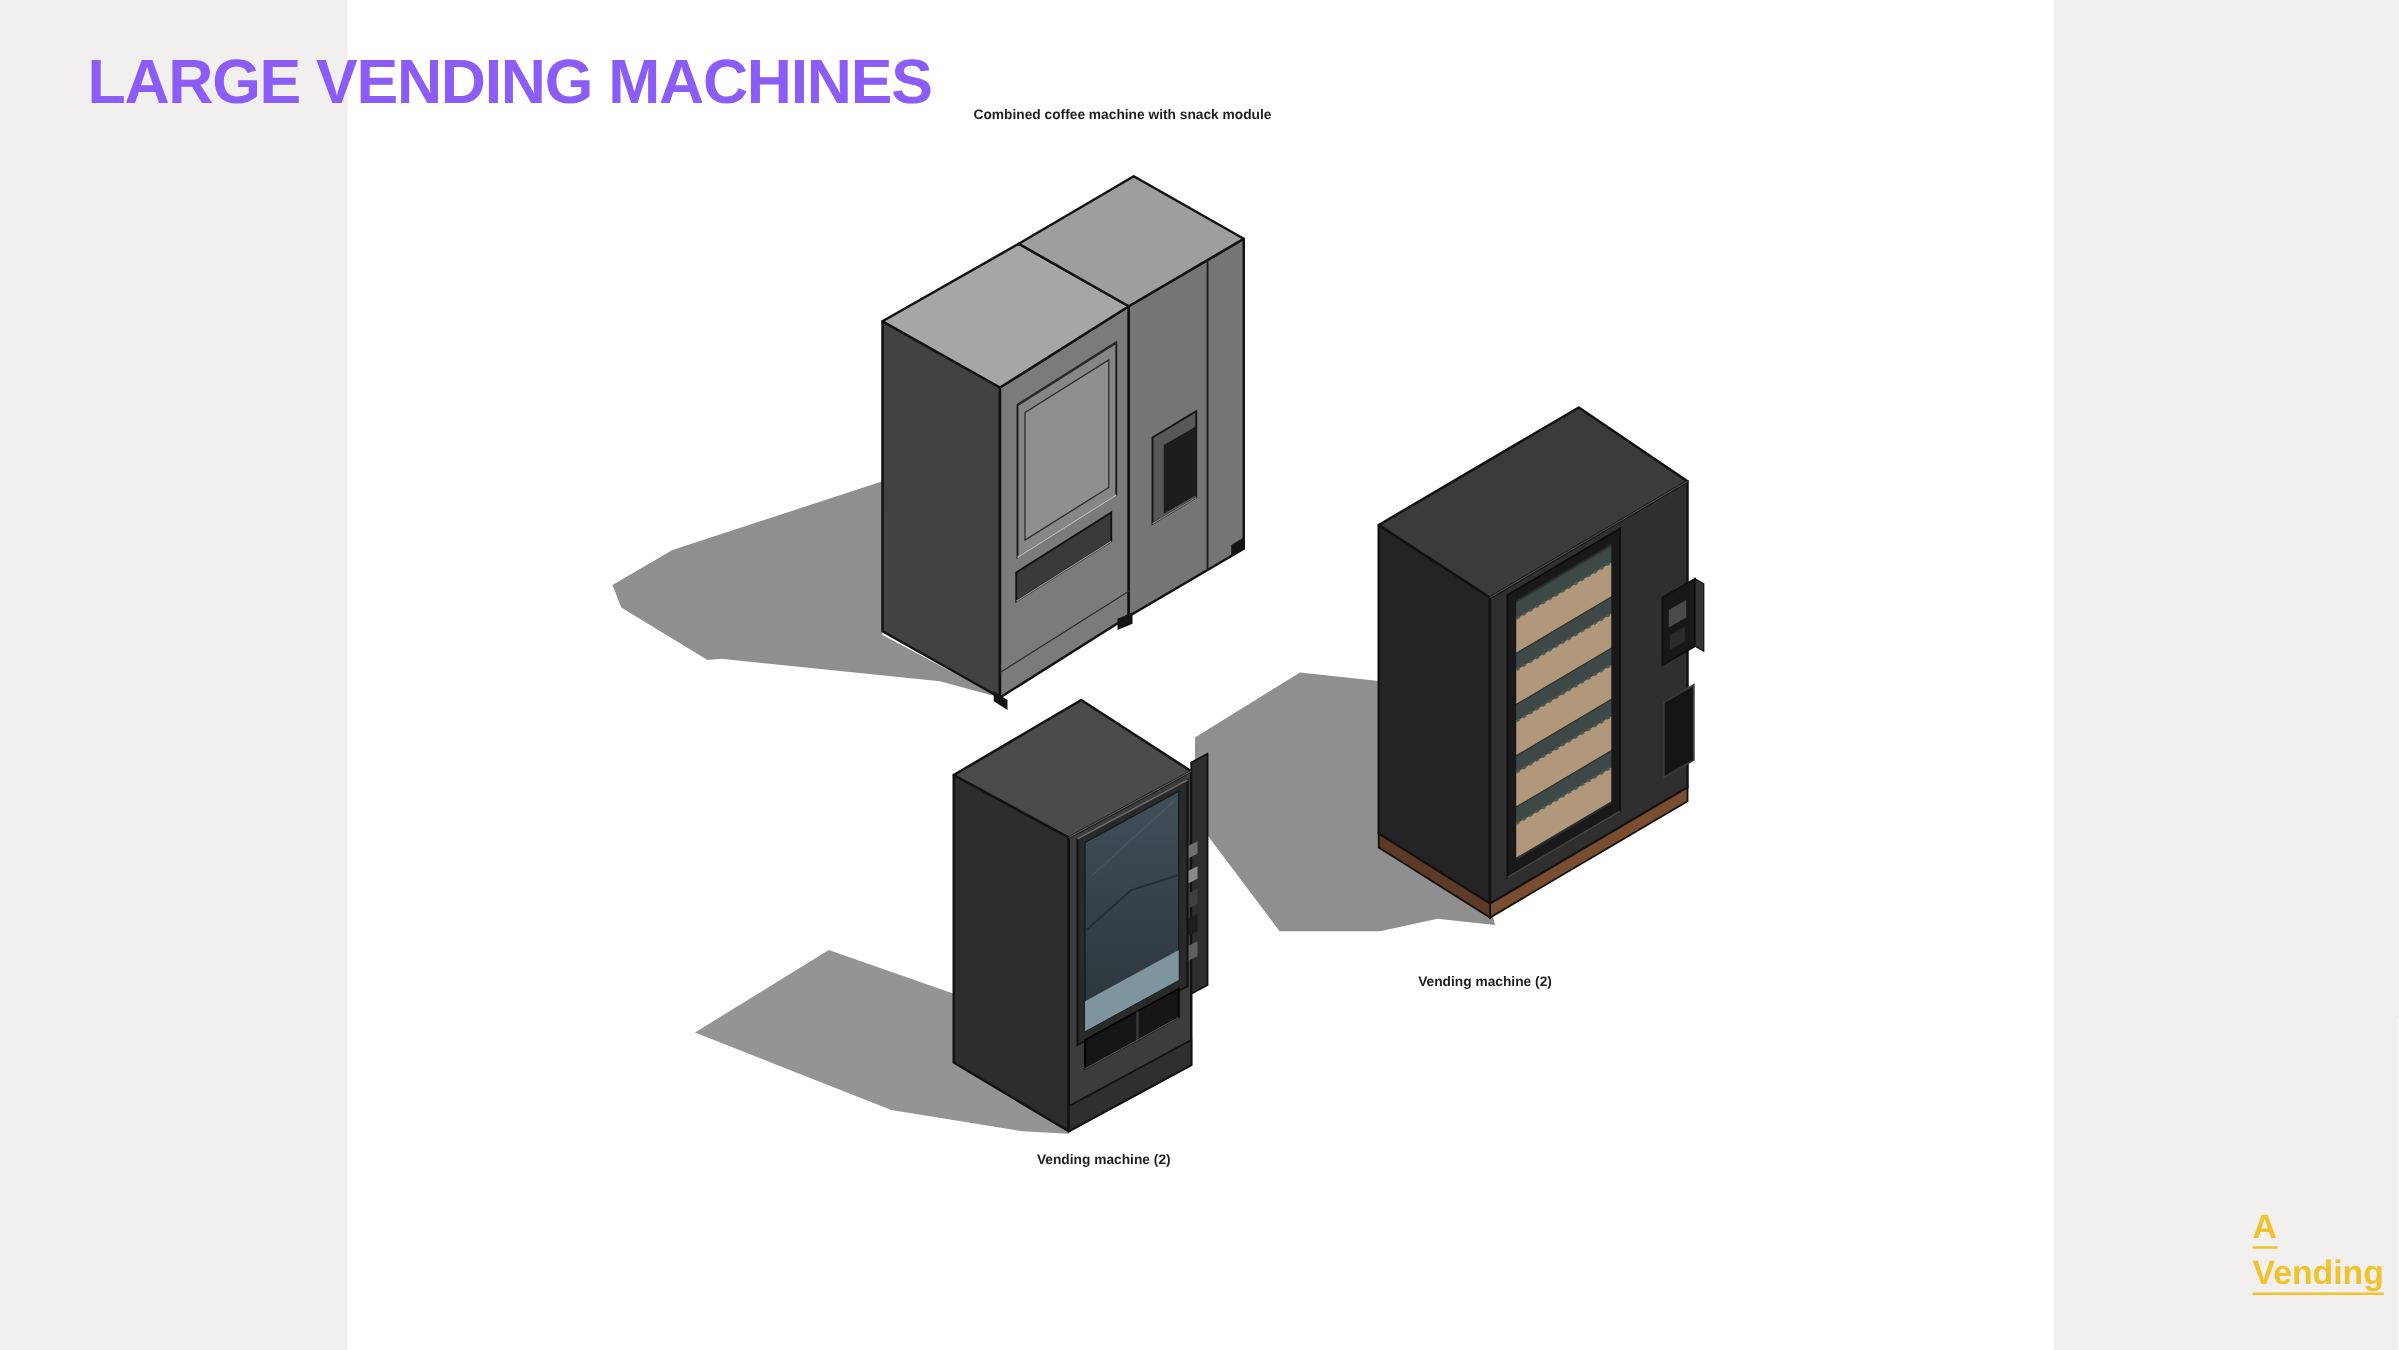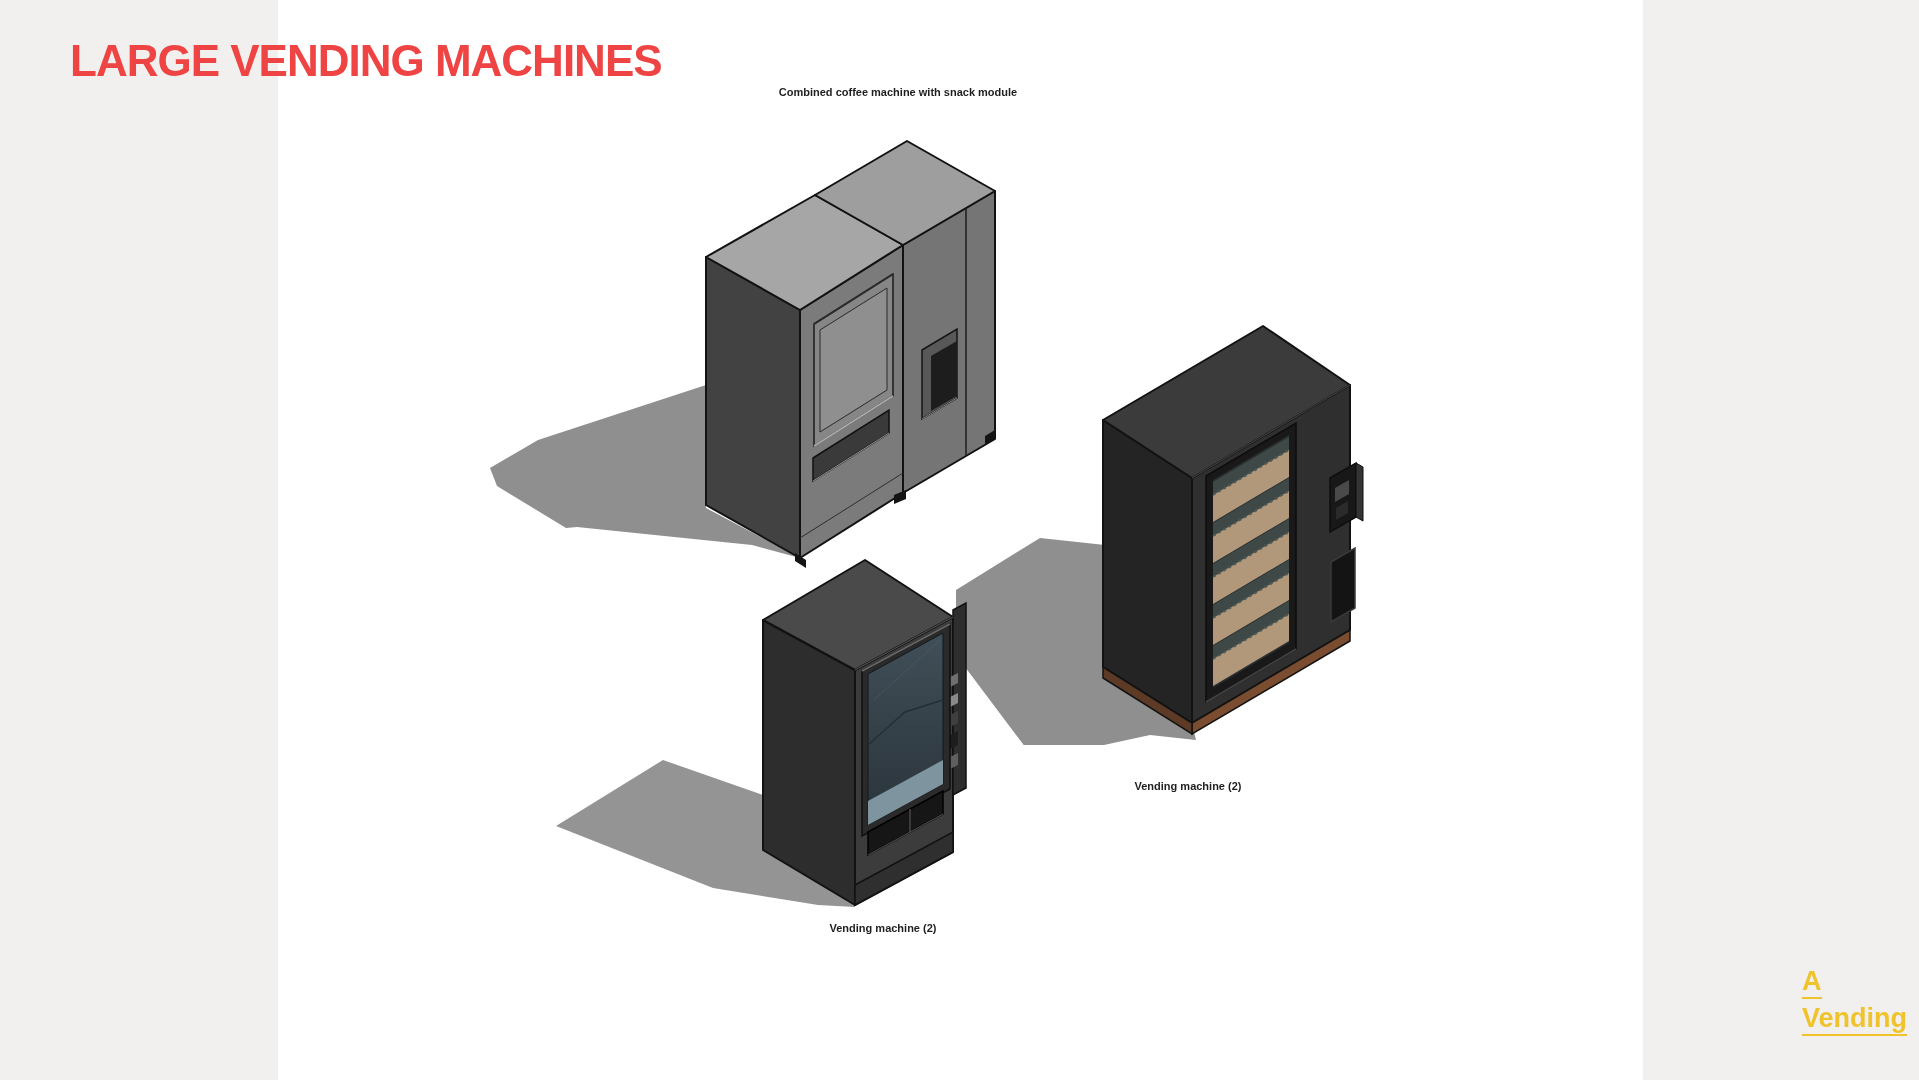--- a/index.html
+++ b/index.html
@@ -22,24 +22,24 @@
     background: #f1f0ee;
   }
   .strip.left  { left: 0;     width: 278px; }
   .strip.right { left: 1643px; width: 276px; }
 
   .page-title {
     position: absolute;
     left: 70px;
     top: 36px;
     margin: 0;
-    font-size: 44px;
+    font-size: 50px;
     font-weight: 800;
     letter-spacing: -1px;
-    color: #ef4444;
+    color: #8b5cf6;
     white-space: nowrap;
   }
 
   .machine-caption {
     position: absolute;
     transform: translateX(-50%);
     font-size: 11px;
     font-weight: 700;
     color: #1f1f1f;
     white-space: nowrap;

